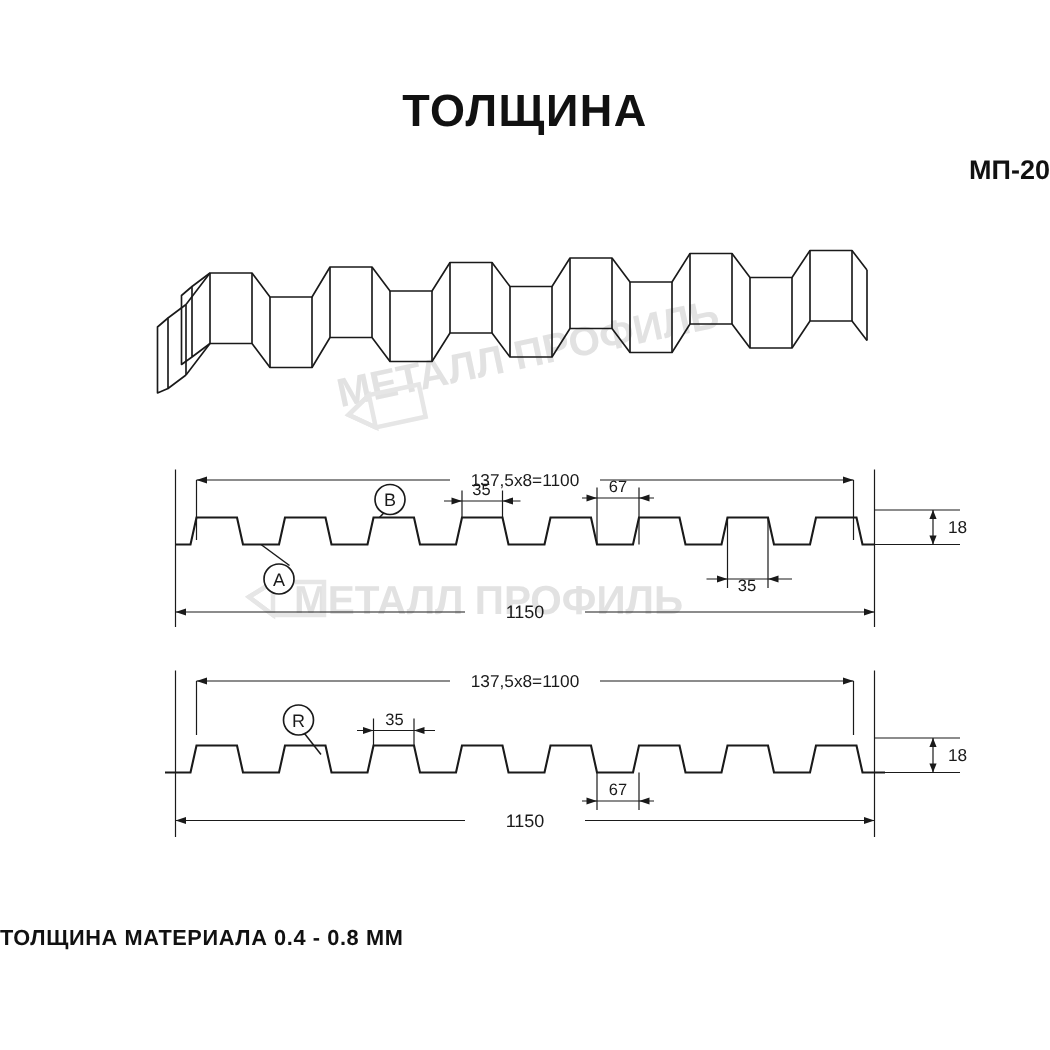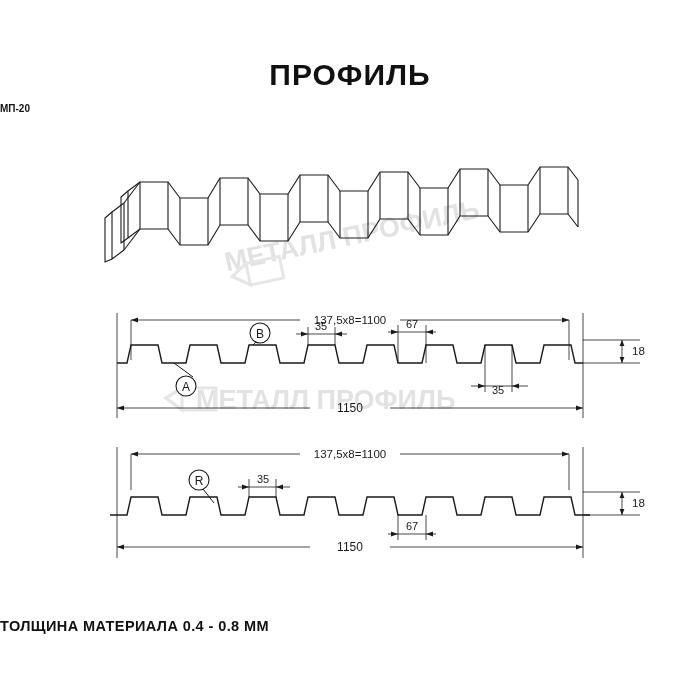--- a/index.html
+++ b/index.html
@@ -30,22 +30,22 @@
     font-size: 30px;
     font-weight: bold;
     letter-spacing: 1px;
     color: #111;
   }
   .subtitle {
     position: absolute;
     left: 0;
     top: 103px;
     width: 700px;
-    text-align: left;
-    font-size: 10px;
+    text-align: right;
+    font-size: 18px;
     font-weight: bold;
     color: #111;
   }
   .footer {
     position: absolute;
     left: 0;
     top: 618px;
     width: 700px;
     font-size: 14.5px;
     font-weight: bold;
@@ -74,21 +74,21 @@
     font-size: 27px;
   }
   svg text {
     font-family: "Liberation Sans", sans-serif;
     fill: #1a1a1a;
   }
 </style>
 </head>
 <body>
 
-<div class="title">ПРОФИЛЬ</div>
+<div class="title">ТОЛЩИНА</div>
 <div class="subtitle">МП-20</div>
 
 <div class="wm wm1">МЕТАЛЛ ПРОФИЛЬ</div>
 <div class="wm wm2">МЕТАЛЛ ПРОФИЛЬ</div>
 
 <svg id="sheet" viewBox="0 0 700 700" xmlns="http://www.w3.org/2000/svg">
 
   <g fill="none" stroke="#e6e6e6" stroke-width="3">
     <path d="M232 273 l16 -10 h34 v22 h-34 z" transform="rotate(-12 249 273)"></path>
     <path d="M232 273 l16 -10 v22 z" transform="rotate(-12 249 273)"></path>

